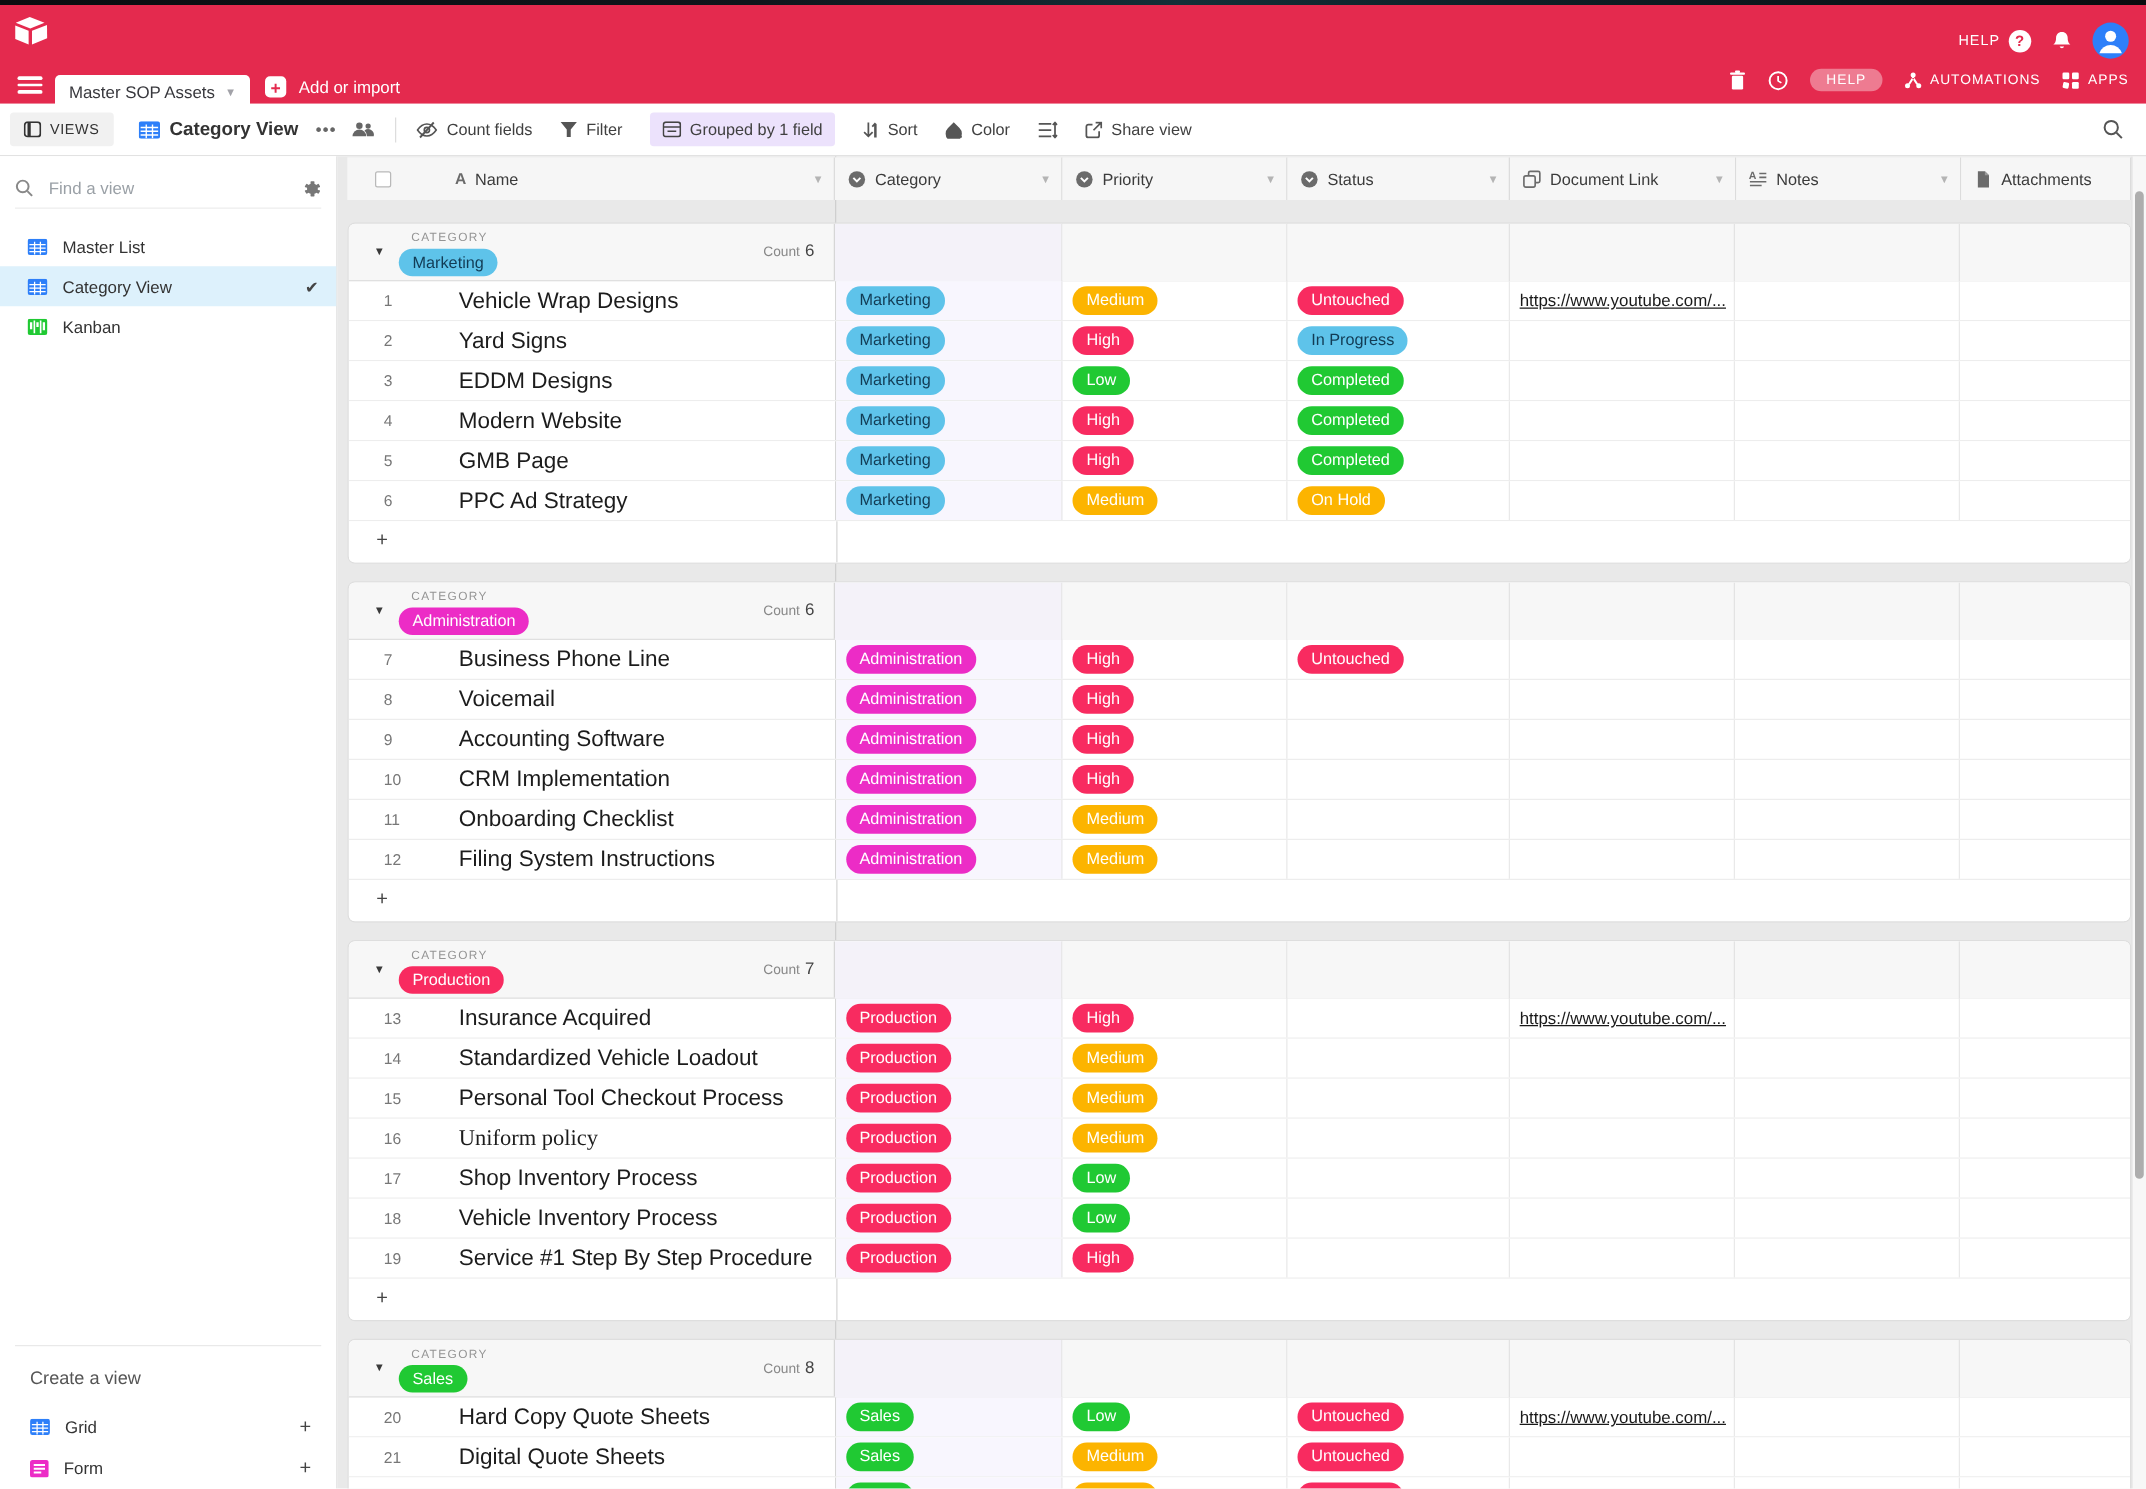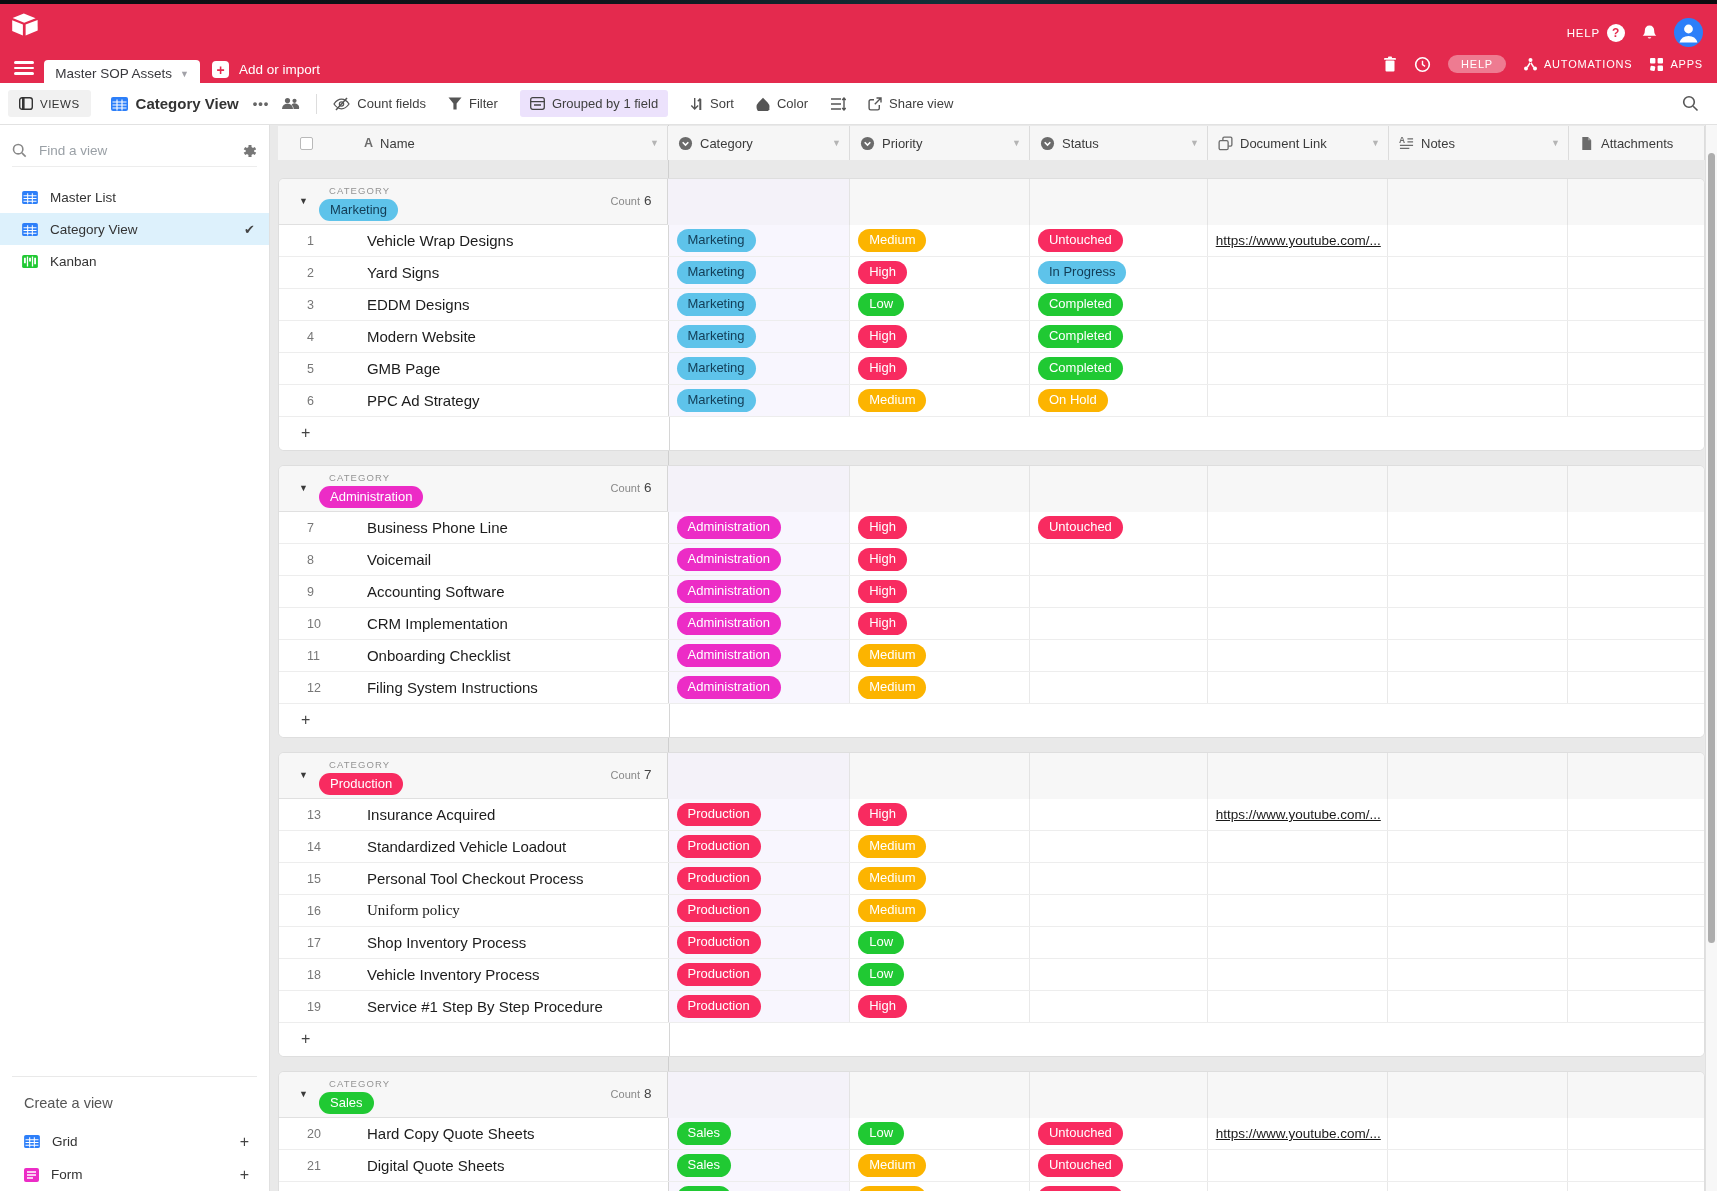--- a/index.html
+++ b/index.html
@@ -83,21 +83,21 @@
   .gh-chip { position:absolute; left:40px; top:20px; }
   .gh-count { position:absolute; right:16px; top:14px; font-size:11px; color:#888; }
   .gh-count b { font-size:13.5px; color:#444; font-weight:normal; margin-left:4px; }
   .gcell { height:46px; border-right:1px solid #e3e3e3; background:#f7f7f7; }
   .gcell.cat { background:#f4f2f9; }
   .gcell.last { border-right:none; }
 
   .drow { display:flex; height:32px; border-bottom:1px solid #ededed; background:#fff; }
   .dc { position:relative; height:31px; border-right:1px solid #e9e9e9; display:flex; align-items:center; overflow:hidden; }
   .dc.num { justify-content:flex-start; padding-left:28px; font-size:12.5px; color:#777; border-right:none; }
-  .dc.name { padding-left:31px; font-size:15px; color:#1c1c1c; border-right:1px solid #d6d6d6; }
+  .dc.name { padding-left:31px; font-size:18px; color:#1c1c1c; border-right:1px solid #d6d6d6; }
   .dc.cat { background:#f8f6fe; padding-left:8px; }
   .dc.pad { padding-left:8px; }
   .dc.last { border-right:none; }
   .chip { display:inline-block; padding:3px 11px; border-radius:12px; font-size:13px; line-height:1.25; white-space:nowrap; }
   .linktxt { font-size:13.5px; color:#1a1a1a; text-decoration:underline; white-space:nowrap; cursor:pointer; }
   .plusrow { position:relative; height:33px; background:#fff; cursor:pointer; }
   .plusrow .pline { position:absolute; left:390px; top:0; bottom:0; width:1px; background:#d6d6d6; }
   .plusrow .pl { position:absolute; left:22px; top:7px; font-size:16px; color:#444; }
 
   .vscroll { position:absolute; right:0; top:0; bottom:0; width:12px; background:#f7f7f7; border-left:1px solid #e0e0e0; z-index:3; }

